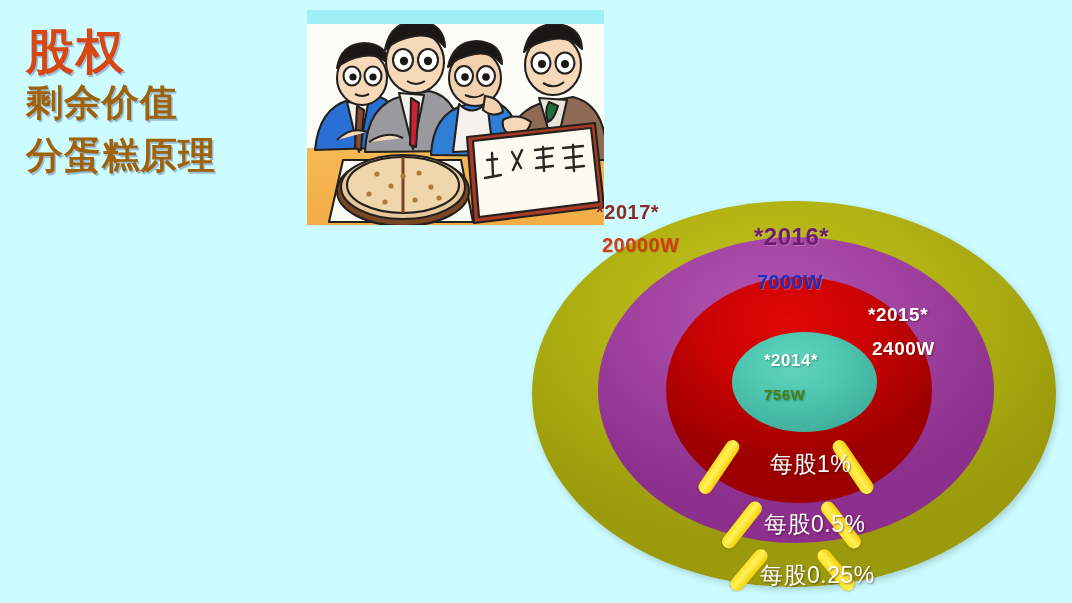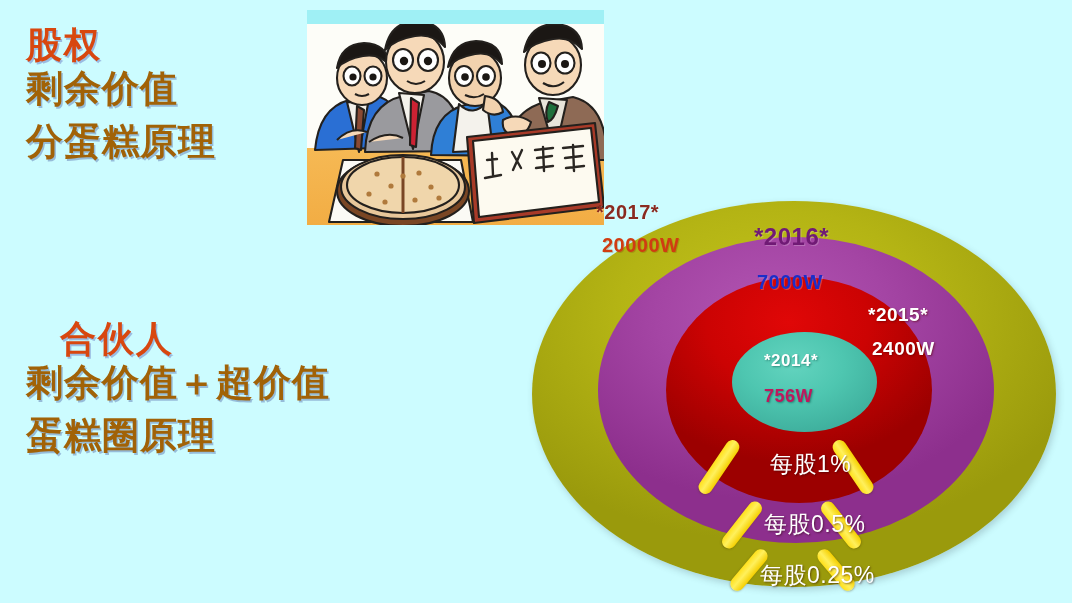--- a/index.html
+++ b/index.html
@@ -24,21 +24,21 @@
 
   
   .text-block {
     position: absolute;
     white-space: nowrap;
   }
   #block-equity { left: 26px; top: 24px; }
   #block-partner { left: 26px; top: 318px; }
 
   .heading-orange {
-    font-size: 36px;
+    font-size: 48px;
     font-weight: bold;
     color: #d8470f;
     letter-spacing: 2px;
     line-height: 1.15;
     text-shadow: 1.5px 1.5px 0 rgba(40,40,160,0.30);
   }
   #block-partner .heading-orange {
     padding-left: 34px;
   }
   .line-blue {
@@ -168,22 +168,22 @@
     text-shadow: 1px 1px 2px rgba(90,0,0,0.55);
   }
   #lbl-2014-year {
     left: 240px; top: 158px;
     font-size: 17px;
     color: #ffffff;
     text-shadow: 1px 1px 2px rgba(0,80,70,0.5);
   }
   #lbl-2014-val {
     left: 240px; top: 193px;
-    font-size: 18px;
-    color: #be185d;
+    font-size: 15px;
+    color: #4d7c0f;
     text-shadow: 1px 1px 2px rgba(0,80,70,0.5);
   }
   .share-label {
     position: absolute;
     white-space: nowrap;
     font-weight: normal;
     color: #ffffff;
     font-size: 23px;
     letter-spacing: 0.5px;
     text-shadow: 1px 1px 2px rgba(40,0,0,0.5);
@@ -214,25 +214,20 @@
 <body>
 
 <div class="slide">
 
   <div class="text-block" id="block-equity">
     <div class="heading-orange">股权</div>
     <div class="line-blue">剩余价值</div>
     <div class="line-blue">分蛋糕原理</div>
   </div>
 
-  <div class="text-block" id="block-partner">
-    <div class="heading-orange">合伙人</div>
-    <div class="line-blue">剩余价值＋超价值</div>
-    <div class="line-blue">蛋糕圈原理</div>
-  </div>
 
   <div id="picture">
     <div class="pic-white"></div>
     <div class="pic-table"></div>
     <div class="pic-topband"></div>
 
     <svg class="pic-svg" viewBox="0 0 297 215">
       <defs>
         <clipPath id="picClip">
             <rect x="0" y="14" width="297" height="201"></rect>

